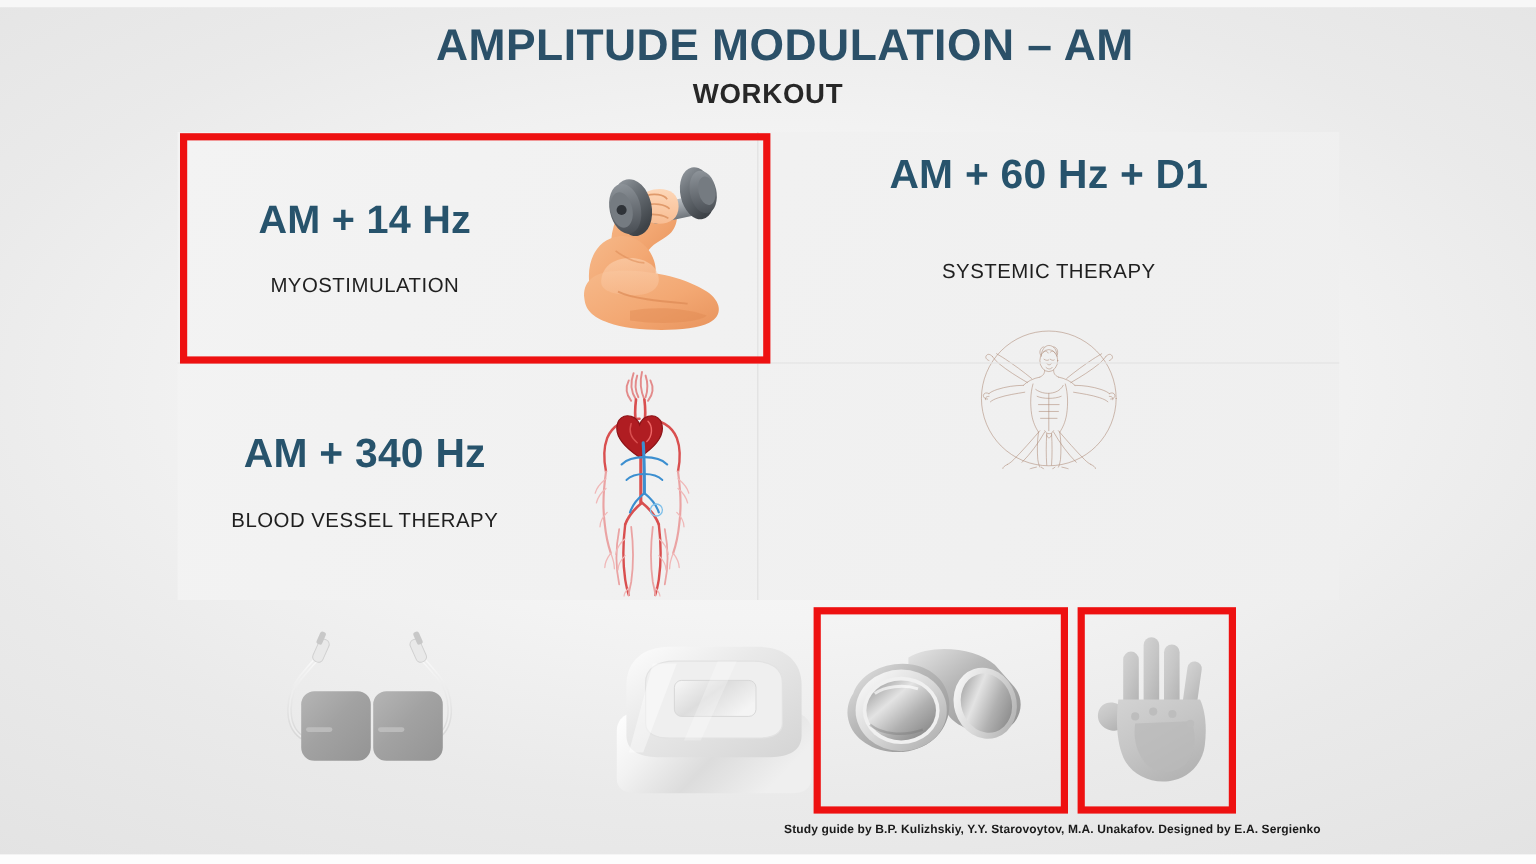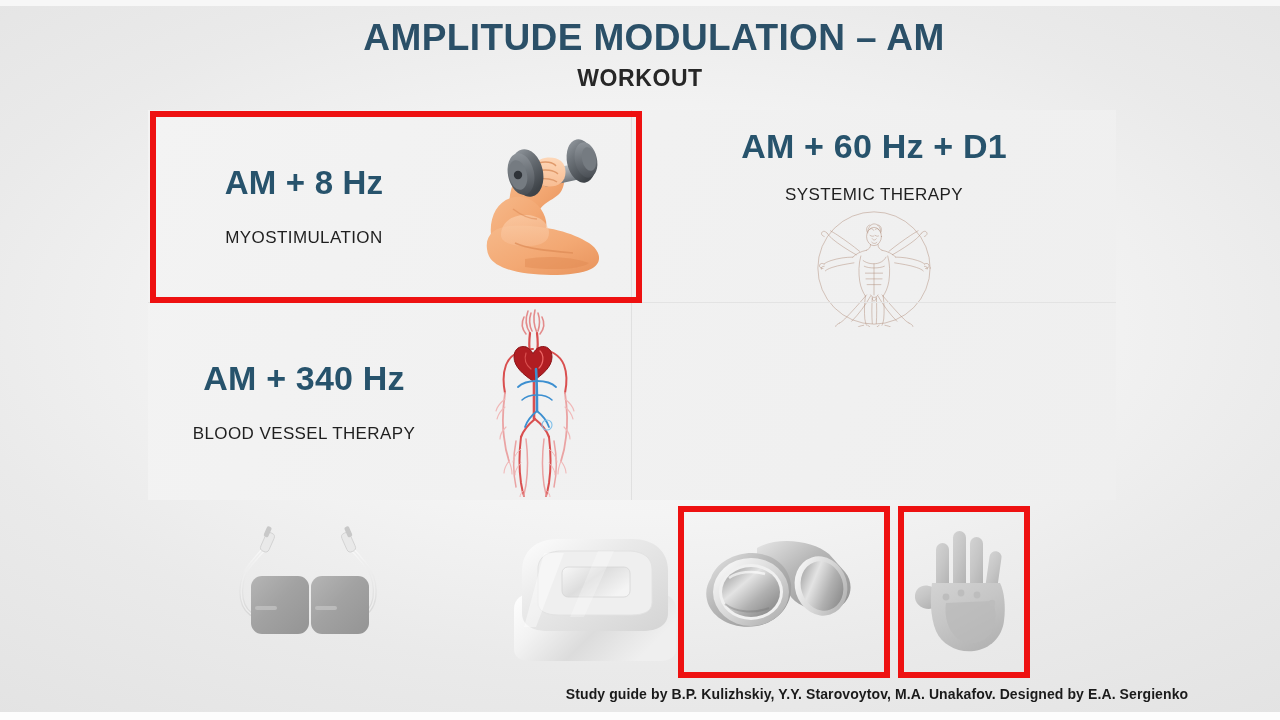--- a/index.html
+++ b/index.html
@@ -111,21 +111,21 @@
   }
 
   
   .cell-stack {
     position: absolute;
     inset: 0;
     display: flex;
     flex-direction: column;
     align-items: center;
   }
-  .cell-stack.top-text { justify-content: flex-start; padding-top: 17px; }
+  .cell-stack.top-text { justify-content: flex-start; padding-top: 17px; gap: 32px; }
   .cell-stack.bottom-text { justify-content: flex-end; padding-bottom: 22px; }
   .cell-stack .desc { margin-top: 19px; }
 
   
   .highlight-box {
     position: absolute;
     border: 6px solid #ee1111;
     pointer-events: none;
     z-index: 30;
   }
@@ -154,21 +154,21 @@
   #acc-cuffs      { left: 528px; width: 212px; }
   #acc-glove      { left: 748px; width: 132px; }
 
   
   .credit {
     position: absolute;
     left: 0;
     top: 686px;
     width: 1280px;
     text-align: center;
-    font-size: 14px;
+    font-size: 10px;
     font-weight: bold;
     color: #1a1a1a;
     letter-spacing: 0.1px;
   }
   .credit-inner { display: inline-block; transform: translateX(237px); }
 
   
   .bar {
     position: absolute;
     left: 0;
@@ -192,21 +192,21 @@
     <div class="main-title">AMPLITUDE MODULATION – AM</div>
     <div class="sub-title">WORKOUT</div>
   </div>
 
   <div class="panel">
     <div class="grid">
 
       <div class="cell c-tl">
         <div class="cell-left-layout">
           <div class="txt">
-            <div class="freq">AM + 8 Hz</div>
+            <div class="freq">AM + 14 Hz</div>
             <div class="desc">MYOSTIMULATION</div>
           </div>
           <div class="art">
             <svg width="160" height="150" viewBox="0 0 160 150">
               <defs>
                 <linearGradient id="skinG" x1="0" y1="0" x2="1" y2="1">
                   <stop offset="0%" stop-color="#f6b98a"></stop>
                   <stop offset="55%" stop-color="#f3a873"></stop>
                   <stop offset="100%" stop-color="#e8935c"></stop>
                 </linearGradient>

